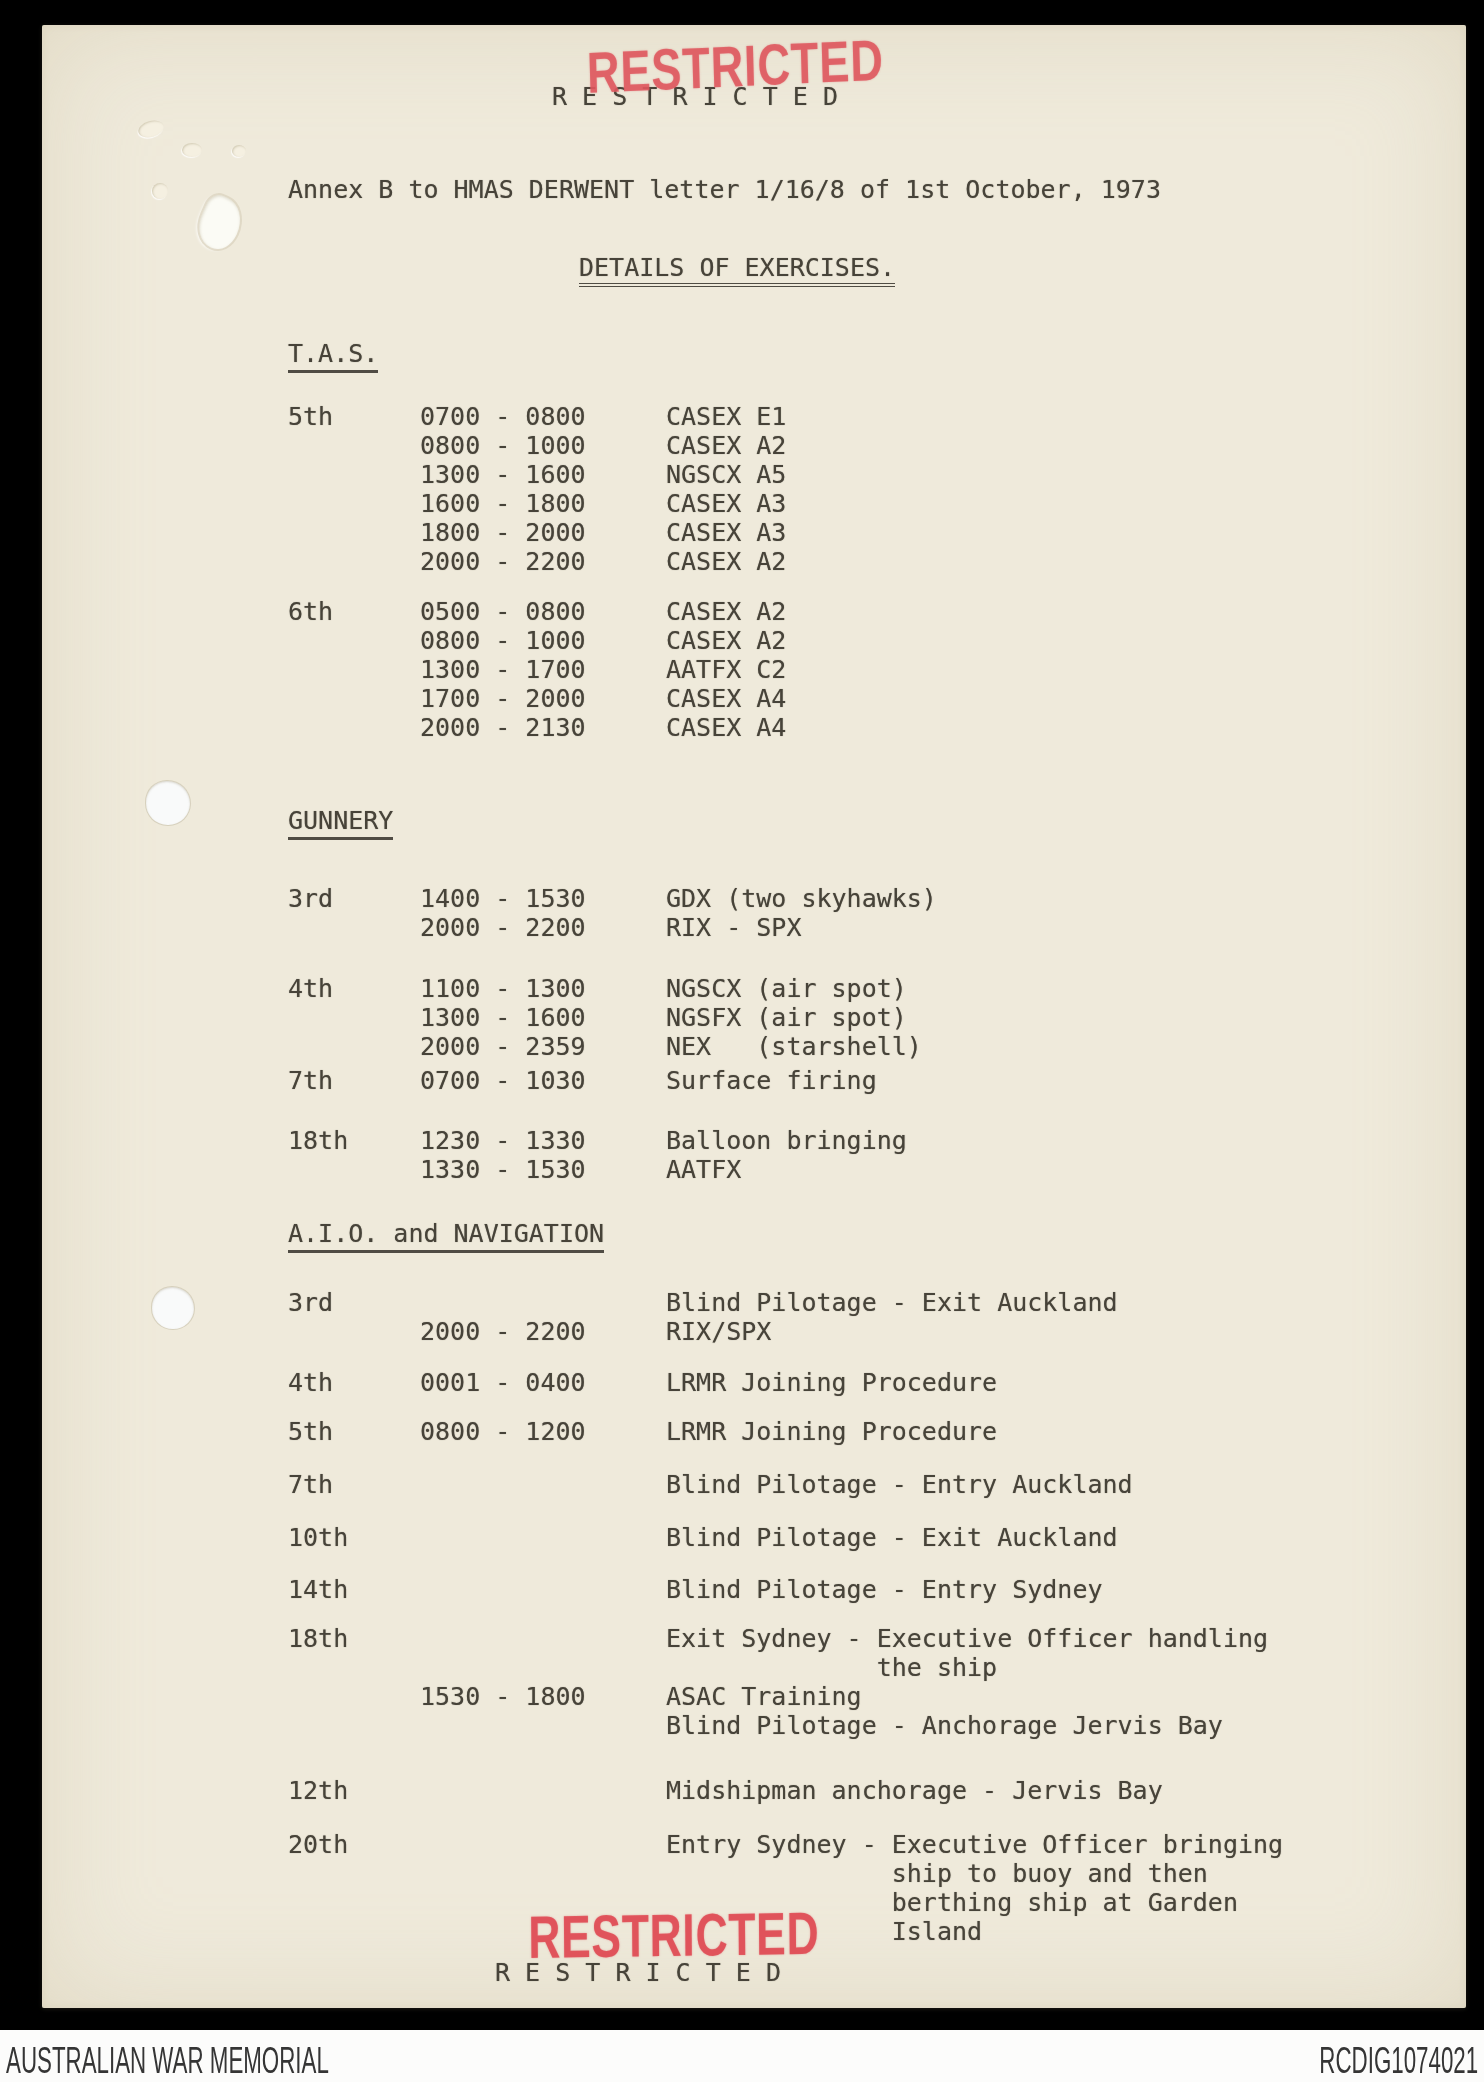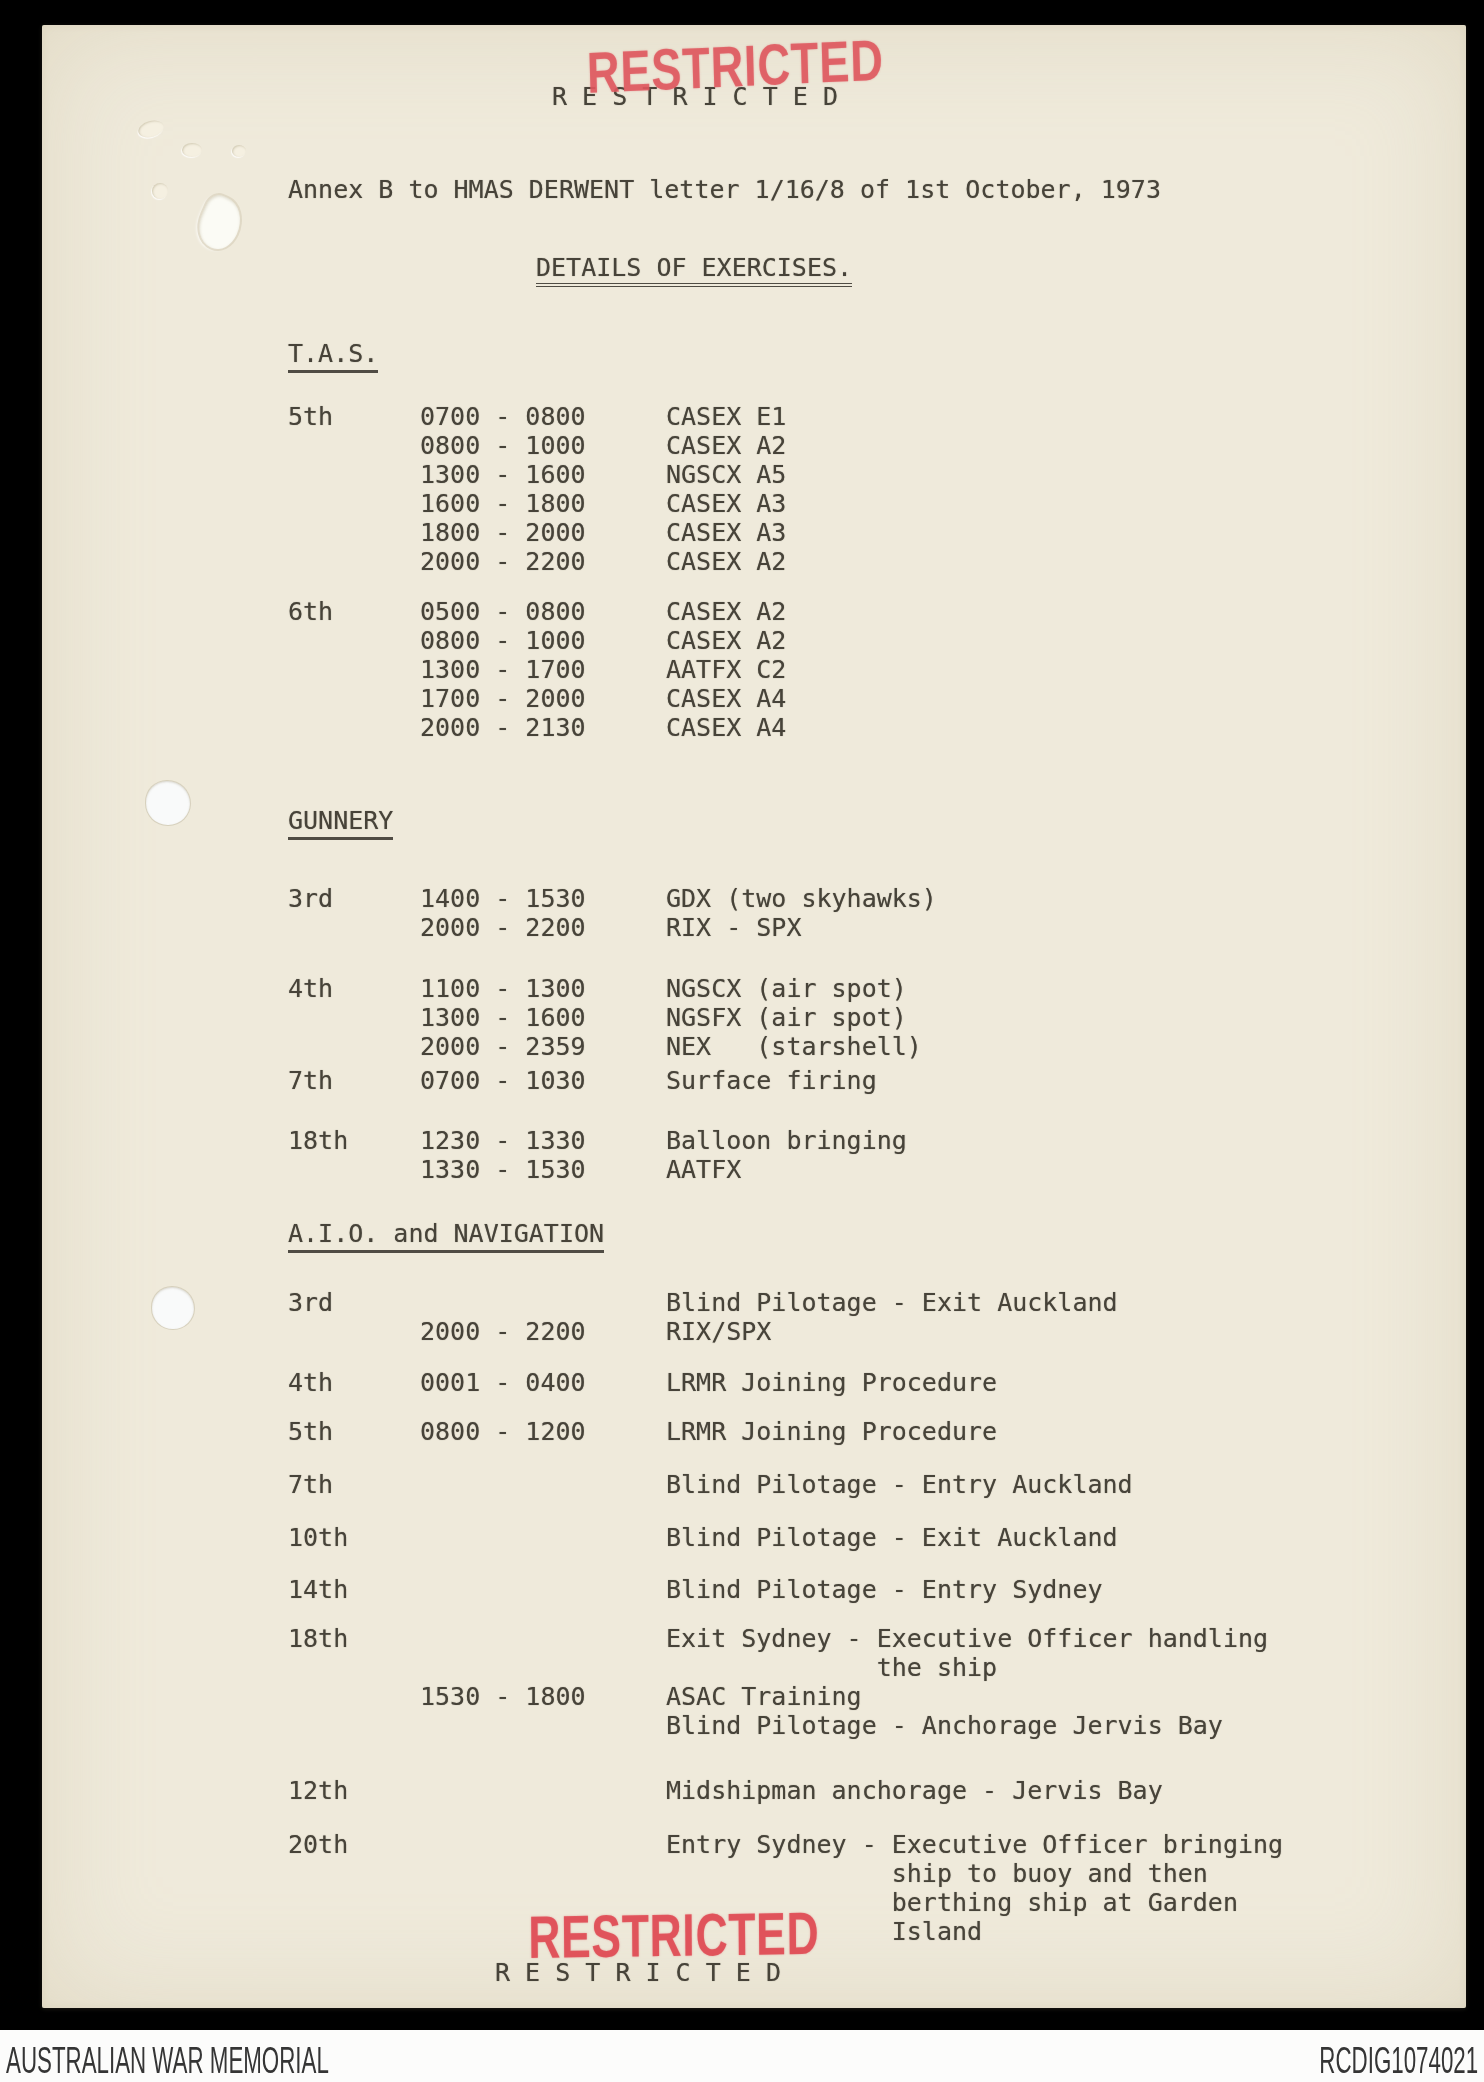--- a/index.html
+++ b/index.html
@@ -19,21 +19,21 @@
          -webkit-text-stroke:.5px rgba(255,255,255,.08);}
   .stamp-top{left:544px;top:14px;font-size:58px;letter-spacing:1px;
              color:rgba(222,86,93,.85);transform:scaleX(.78) rotate(-2deg);
              text-shadow:0 0 2px rgba(222,86,93,.45);}
   .stamp-bottom{left:486px;top:1878px;font-size:60px;letter-spacing:1px;
                 color:rgba(224,77,86,.92);transform:scaleX(.74) rotate(-.6deg);
                 text-shadow:0 0 2px rgba(224,77,86,.5);}
   
   .section-heading{position:absolute;left:246px;font-size:25px;line-height:29px;}
   .section-heading .u{border-bottom:3px solid rgba(58,54,47,.88);padding-bottom:2px;}
-  .page-title{position:absolute;left:494px;top:228px;font-size:25px;line-height:29px;}
+  .page-title{position:absolute;left:537px;top:228px;font-size:25px;line-height:29px;}
   .page-title .u{border-bottom:4px double rgba(58,54,47,.88);padding-bottom:1px;}
   
   .group{position:absolute;left:0;right:0;}
   .day{position:absolute;left:246px;top:0;font-size:25px;line-height:29px;}
   .rows{position:absolute;left:378px;top:0;right:20px;}
   .row{font-size:25px;line-height:29px;}
   .time{display:inline-block;width:220px;vertical-align:top;white-space:pre;}
   .desc{display:inline-block;vertical-align:top;white-space:pre;margin-left:26px;}
   
   .hole{position:absolute;background:#f9fafa;border-radius:48% 52% 50% 50%;

